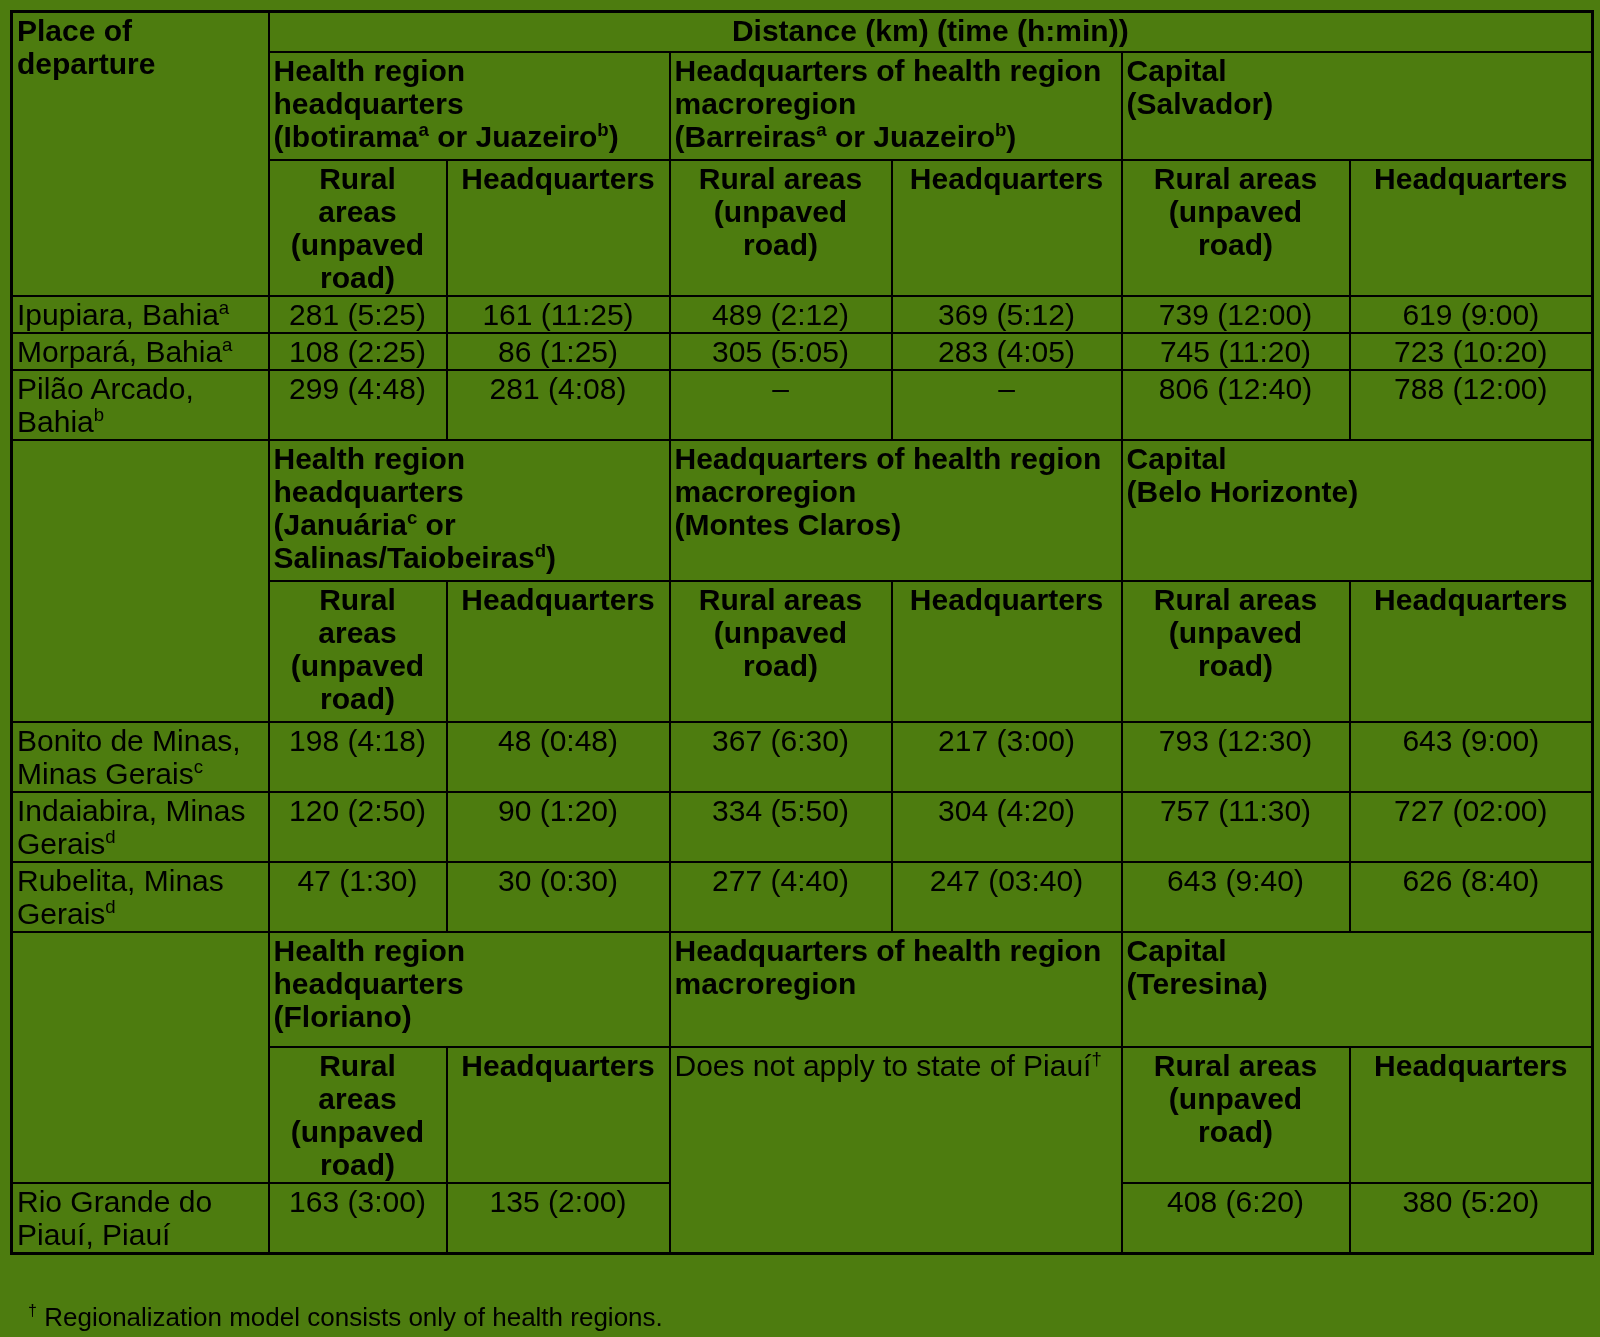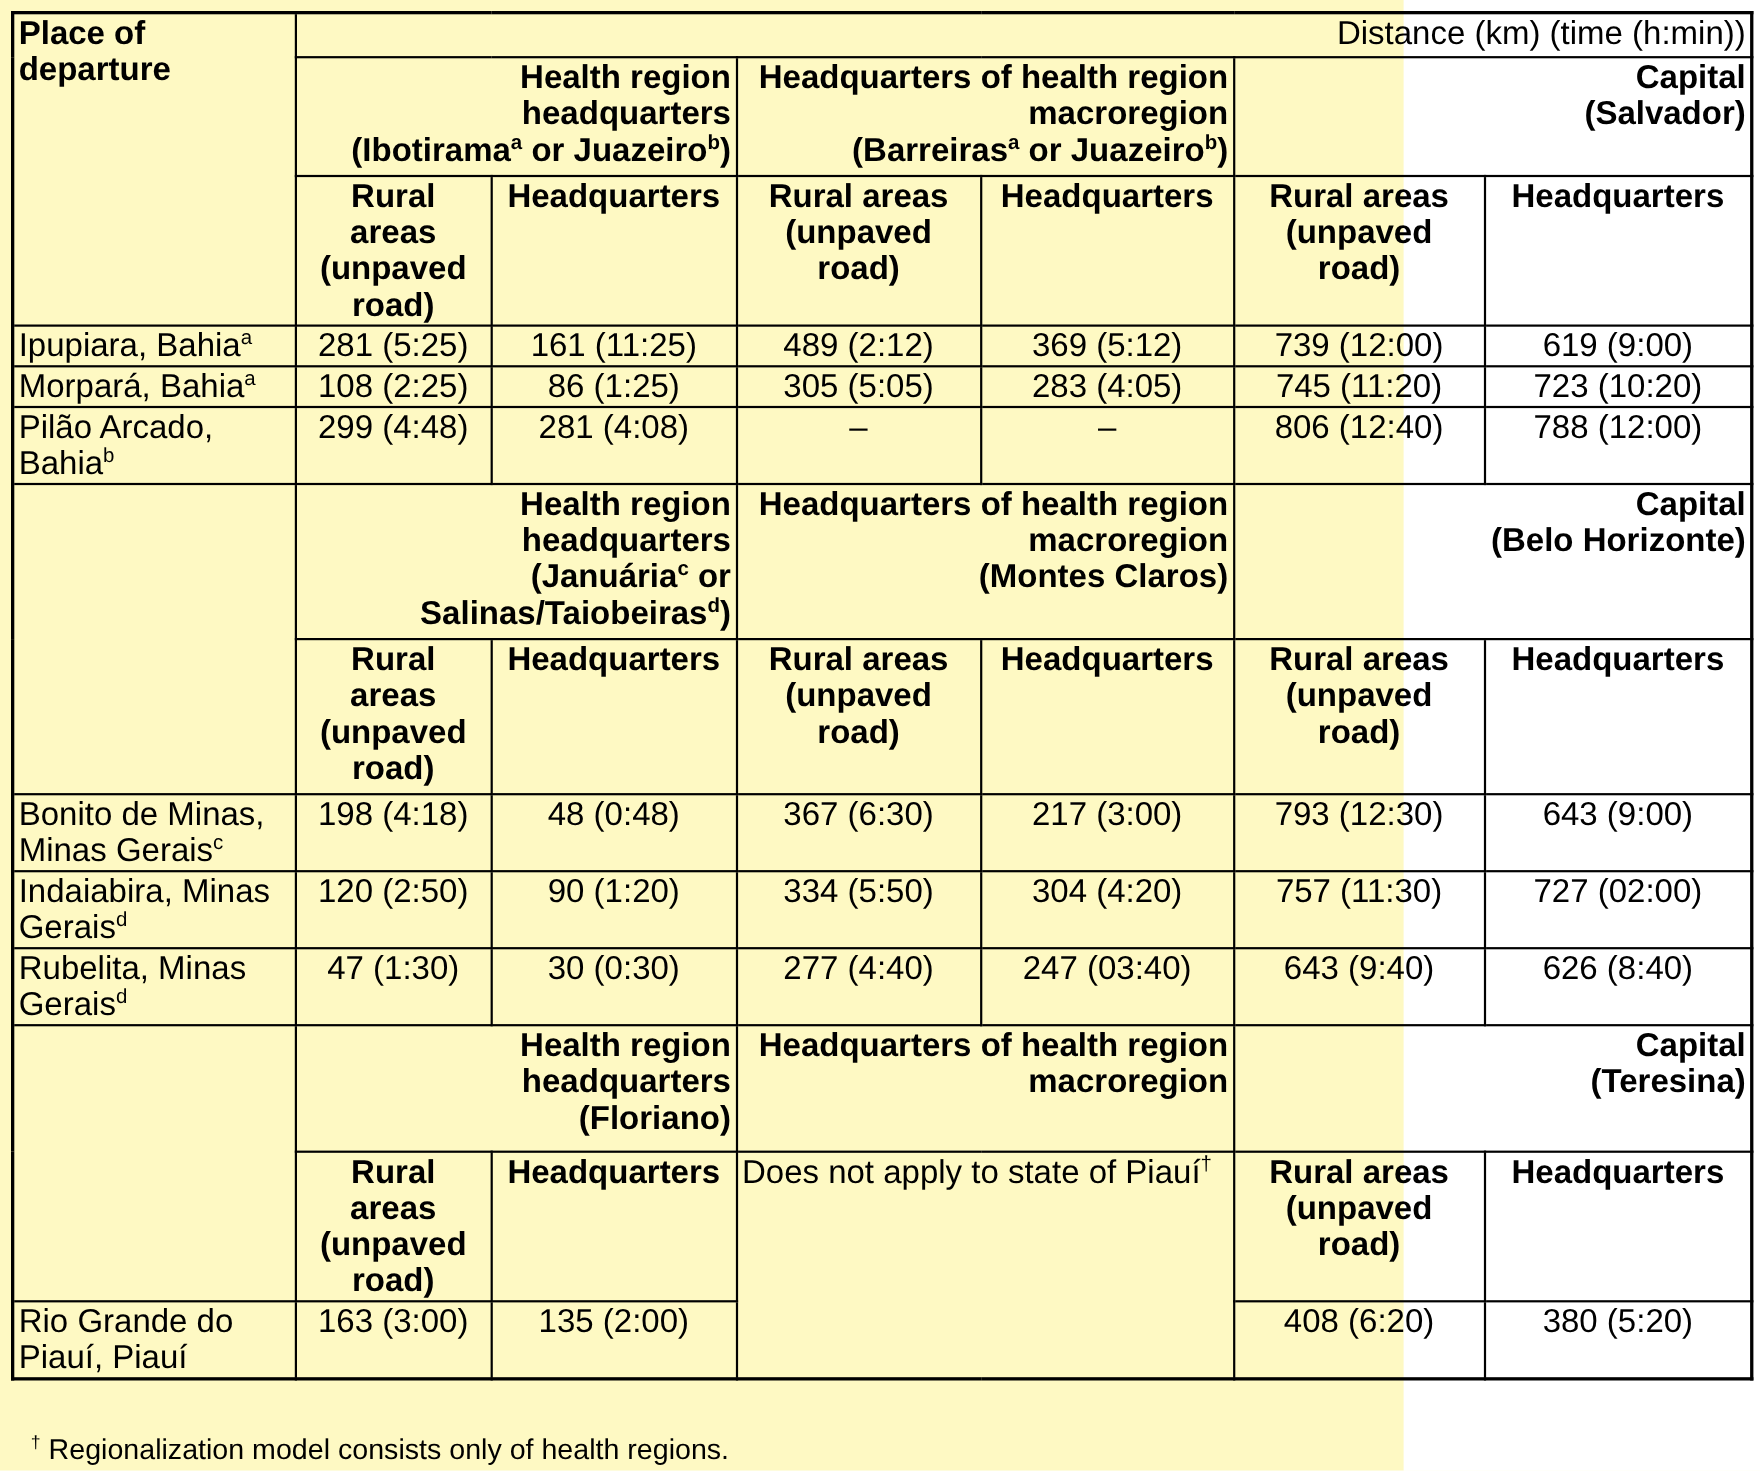--- a/index.html
+++ b/index.html
@@ -3,23 +3,23 @@
 <meta charset="utf-8">
 <style>
   html, body {
     margin: 0;
     padding: 0;
     background: #ffffff;
     color: #000000;
     font-family: "Liberation Sans", "DejaVu Sans", sans-serif;
   }
   .page {
-    width: 1276px;
+    width: 1600px;
     height: 1337px;
-    background: #fef9c3;
+    background: #4d7c0f;
     box-sizing: border-box;
     padding: 10px 0 0 10px;
   }
   table.dist {
     border-collapse: collapse;
     table-layout: fixed;
     width: 1581px;
     border: 3px solid #000;
   }
   table.dist td {
@@ -31,27 +31,27 @@
     white-space: pre-line;
     overflow: hidden;
     box-sizing: border-box;
   }
   td.corner {
     font-weight: bold;
     text-align: left;
     padding-left: 12px;
   }
   td.dist-head {
-    font-weight: normal;
-    text-align: right;
+    font-weight: bold;
+    text-align: center;
     vertical-align: middle;
   }
   td.group-head {
     font-weight: bold;
-    text-align: right;
+    text-align: left;
   }
   td.sub-head {
     font-weight: bold;
     text-align: center;
   }
   td.place {
     text-align: left;
     padding-left: 12px;
   }
   td.val {

